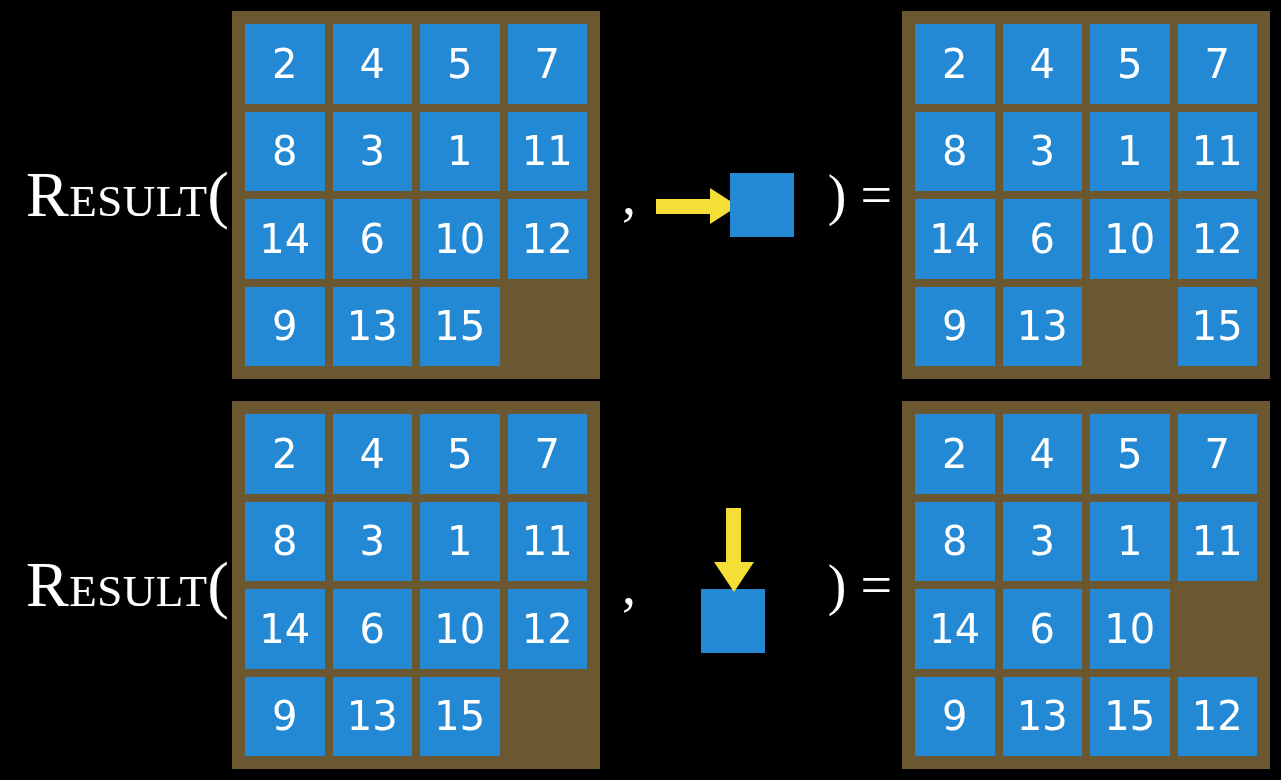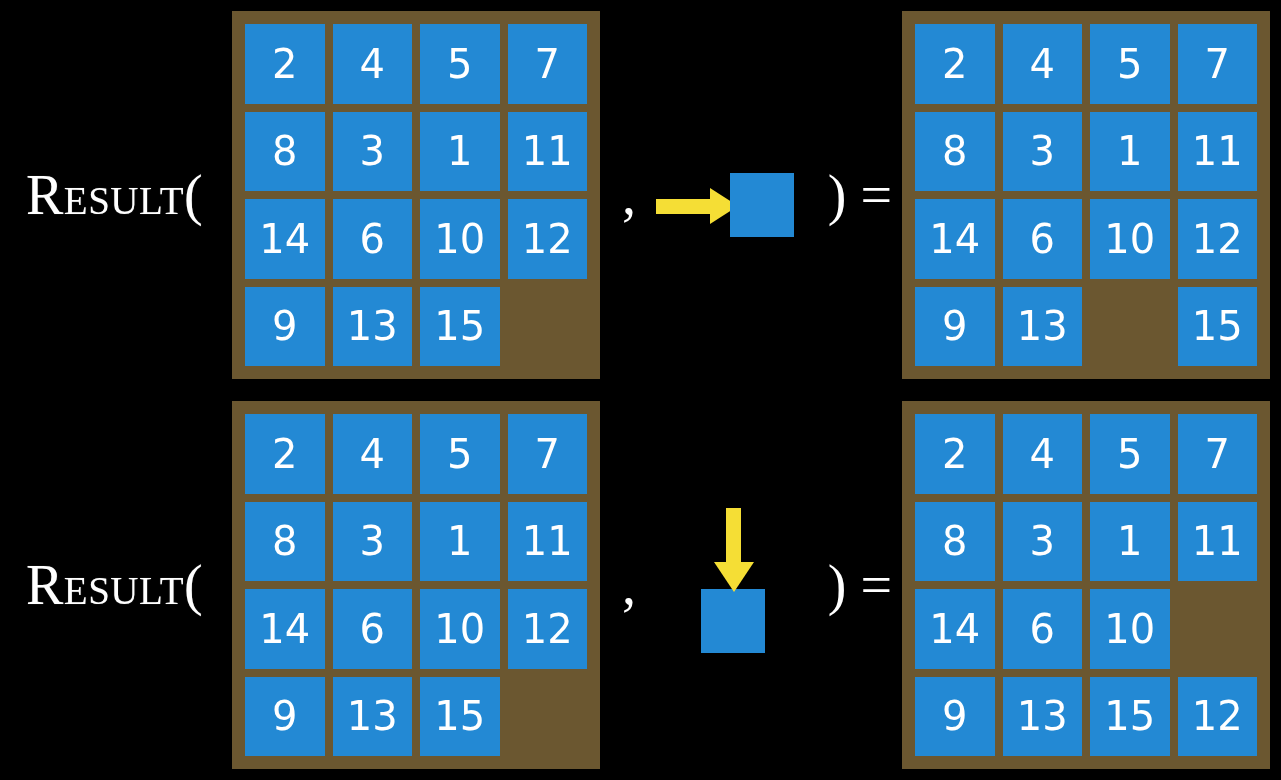--- a/index.html
+++ b/index.html
@@ -33,21 +33,21 @@
   .eq-row.row2 { top: 390px; }
 
   
   .result-label {
     position: absolute;
     left: 26px;
     top: 50%;
     transform: translateY(-50%);
     color: #ffffff;
     font-family: "Liberation Serif", "DejaVu Serif", serif;
-    font-size: 56px;
+    font-size: 64px;
     font-variant: small-caps;
     letter-spacing: 0.5px;
     white-space: nowrap;
     line-height: 1;
     text-shadow: 0 0 1px rgba(255,255,255,0.35);
   }
 
   
   .board {
     position: absolute;

